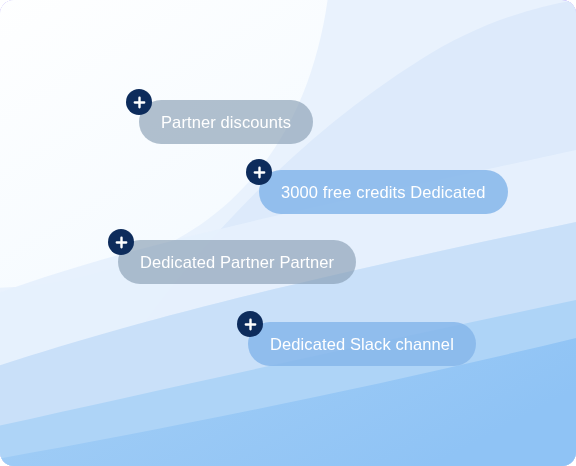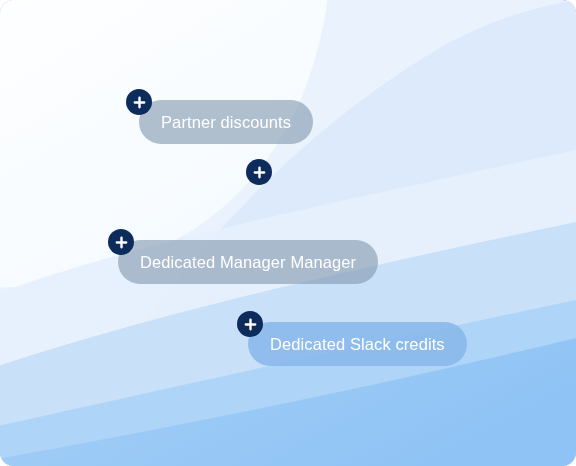--- a/index.html
+++ b/index.html
@@ -114,39 +114,42 @@
   <div class="pill pill-grey" id="pill-0">
     <span class="pill-label">Partner discounts</span>
   </div>
   <div class="plus-badge" id="badge-0">
     <svg width="13" height="13" viewBox="0 0 13 13">
       <rect x="5.3" y="0.6" width="2.4" height="11.8" rx="1.1" fill="#ffffff"></rect>
       <rect x="0.6" y="5.3" width="11.8" height="2.4" rx="1.1" fill="#ffffff"></rect>
     </svg>
   </div>
 
+  <div class="pill pill-blue" id="pill-1">
+    <span class="pill-label">3000 free credits Dedicated</span>
+  </div>
   <div class="plus-badge" id="badge-1">
     <svg width="13" height="13" viewBox="0 0 13 13">
       <rect x="5.3" y="0.6" width="2.4" height="11.8" rx="1.1" fill="#ffffff"></rect>
       <rect x="0.6" y="5.3" width="11.8" height="2.4" rx="1.1" fill="#ffffff"></rect>
     </svg>
   </div>
 
   <div class="pill pill-grey" id="pill-2">
-    <span class="pill-label">Dedicated Manager Manager</span>
+    <span class="pill-label">Dedicated Partner Partner</span>
   </div>
   <div class="plus-badge" id="badge-2">
     <svg width="13" height="13" viewBox="0 0 13 13">
       <rect x="5.3" y="0.6" width="2.4" height="11.8" rx="1.1" fill="#ffffff"></rect>
       <rect x="0.6" y="5.3" width="11.8" height="2.4" rx="1.1" fill="#ffffff"></rect>
     </svg>
   </div>
 
   <div class="pill pill-blue" id="pill-3">
-    <span class="pill-label">Dedicated Slack credits</span>
+    <span class="pill-label">Dedicated Slack channel</span>
   </div>
   <div class="plus-badge" id="badge-3">
     <svg width="13" height="13" viewBox="0 0 13 13">
       <rect x="5.3" y="0.6" width="2.4" height="11.8" rx="1.1" fill="#ffffff"></rect>
       <rect x="0.6" y="5.3" width="11.8" height="2.4" rx="1.1" fill="#ffffff"></rect>
     </svg>
   </div>
 
 </div>
 

